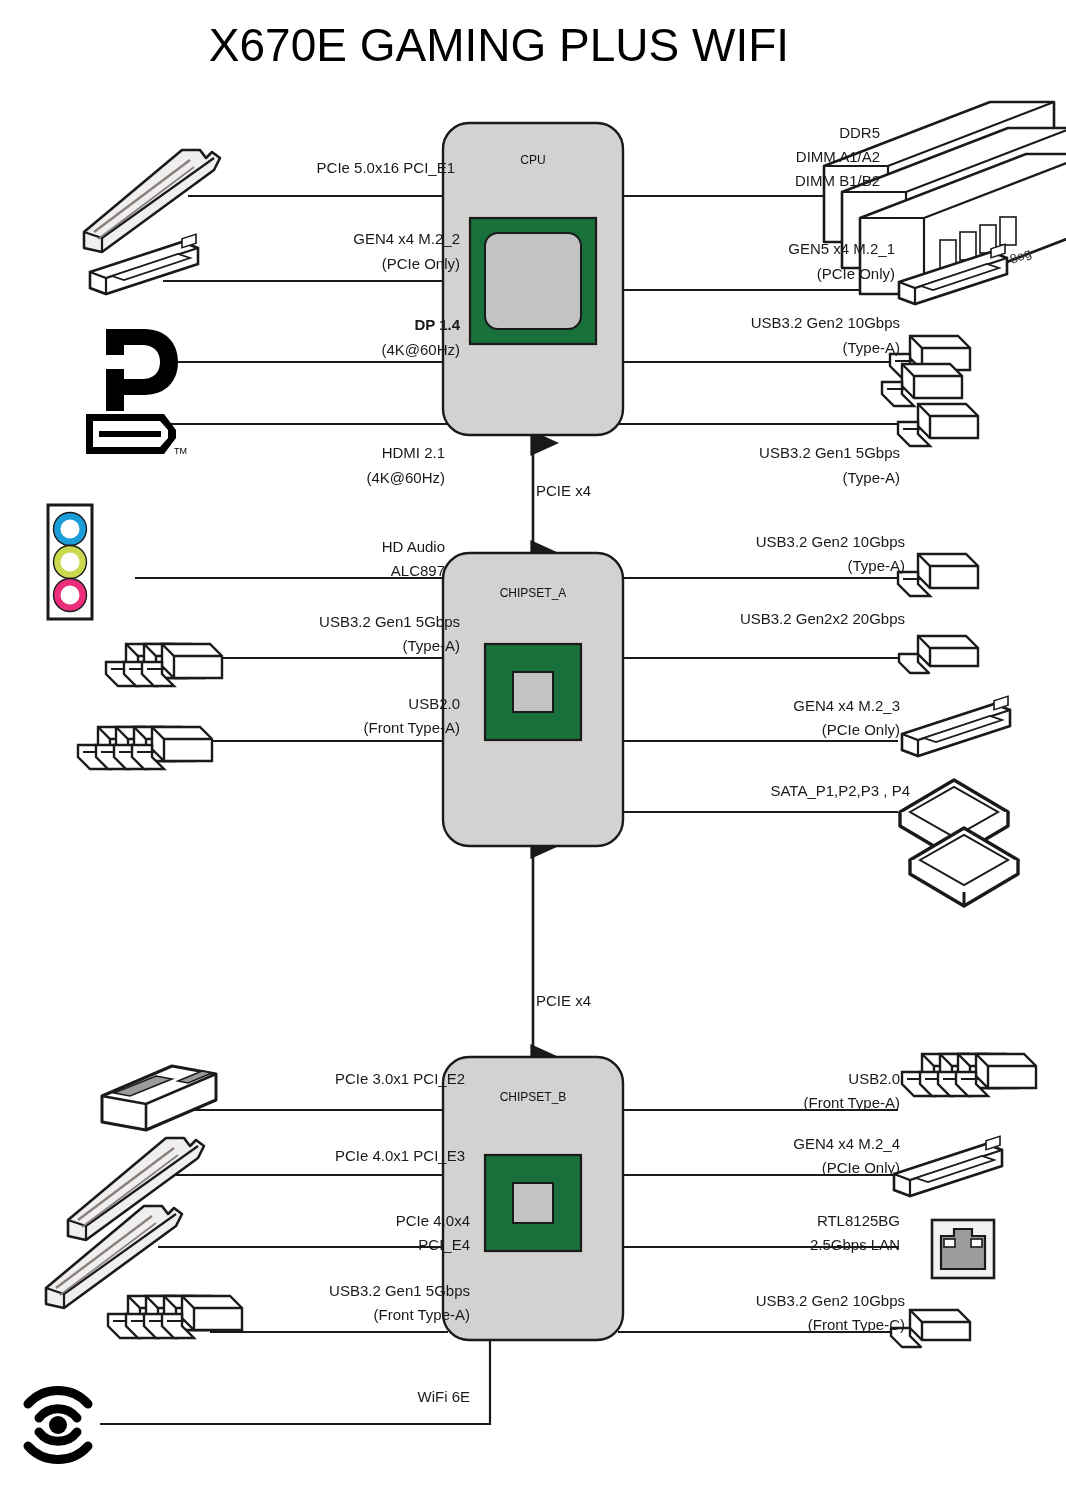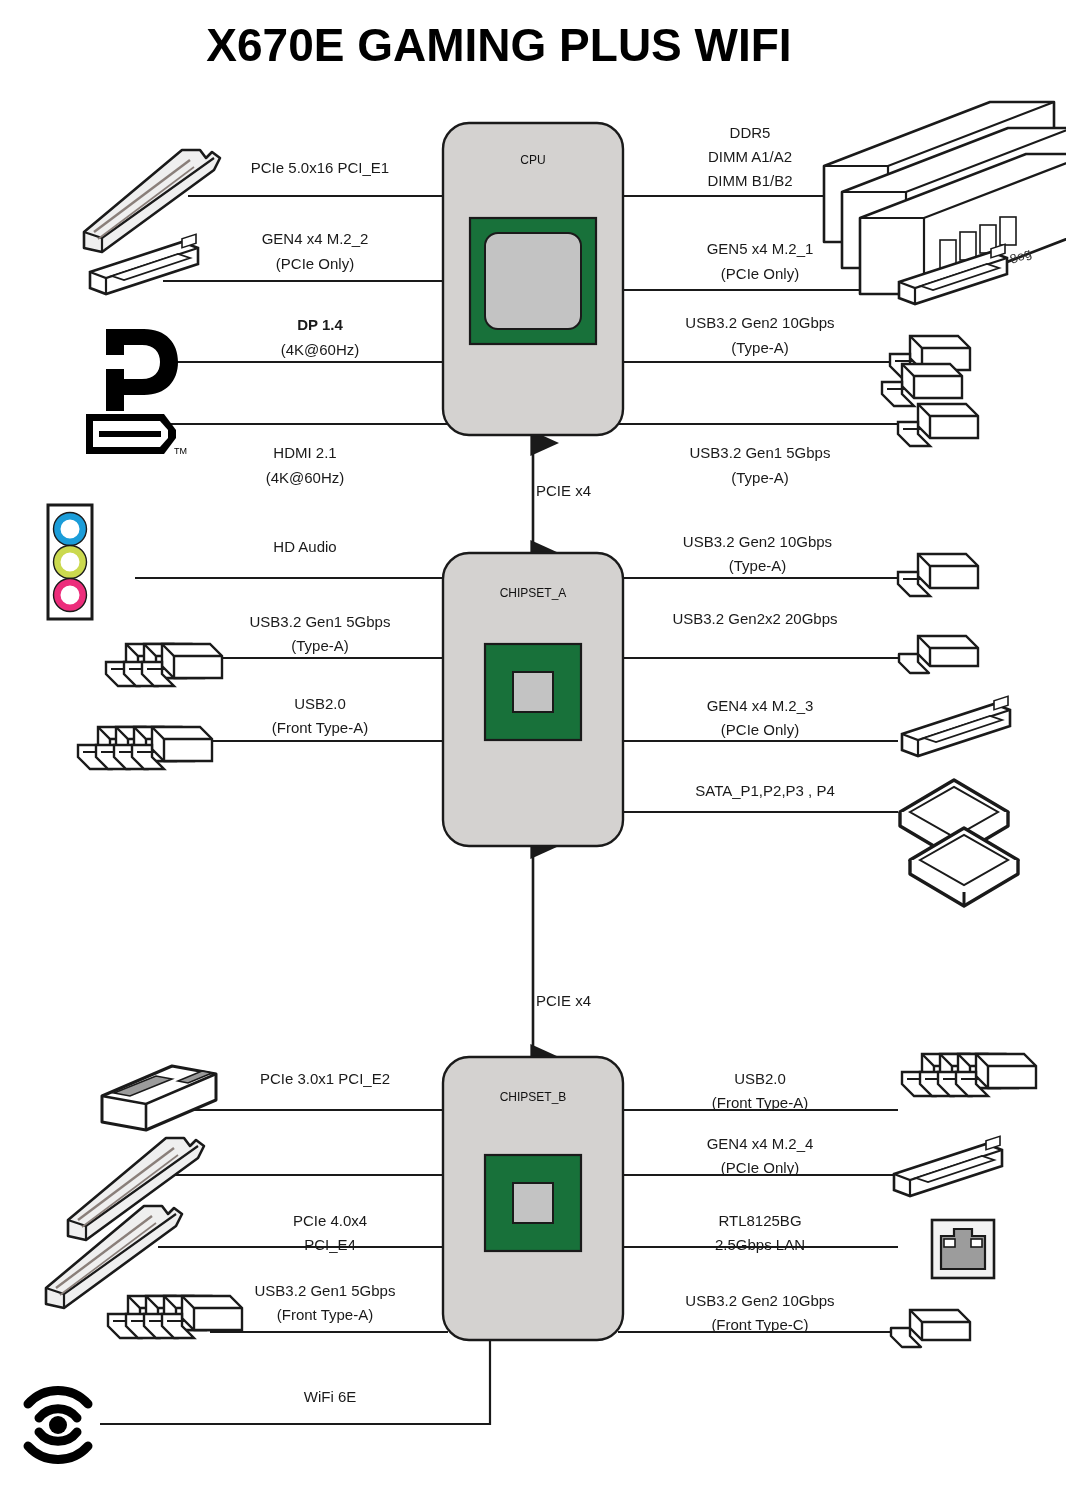--- a/index.html
+++ b/index.html
@@ -1,21 +1,21 @@
 <!DOCTYPE html>
 <html><head>
 <meta charset="utf-8">
 <style>
   html,body{margin:0;padding:0;background:#ffffff;}
   body{width:1066px;height:1500px;font-family:"Liberation Sans",sans-serif;color:#000;}
   #root{position:relative;width:1066px;height:1500px;overflow:hidden;}
   svg.layer{position:absolute;left:0;top:0;width:1066px;height:1500px;}
-  .lbl{position:absolute;text-align:center;font-size:15px;line-height:25px;color:#1a1a1a;white-space:nowrap;}
+  .lbl{position:absolute;text-align:right;font-size:15px;line-height:25px;color:#1a1a1a;white-space:nowrap;}
   #title{position:absolute;left:0;top:18px;width:998px;text-align:center;
-         font-size:46px;font-weight:bold;letter-spacing:0px;color:#000;}
+         font-size:46px;font-weight:normal;letter-spacing:0px;color:#000;}
   .blocktxt{position:absolute;text-align:center;font-size:12px;color:#111;white-space:nowrap;}
 </style>
 </head>
 <body>
 
 <div id="root">
 
   <div id="title">X670E GAMING PLUS WIFI</div>
 
   <svg class="layer" viewBox="0 0 1066 1500">
@@ -326,38 +326,40 @@
   <div class="lbl" style="left:625px;top:236px;width:270px;">GEN5 x4 M.2_1</div>
   <div class="lbl" style="left:625px;top:261px;width:270px;">(PCIe Only)</div>
 
   <div class="lbl" style="left:620px;top:310px;width:280px;">USB3.2 Gen2 10Gbps</div>
   <div class="lbl" style="left:620px;top:335px;width:280px;">(Type-A)</div>
 
   <div class="lbl" style="left:620px;top:440px;width:280px;">USB3.2 Gen1 5Gbps</div>
   <div class="lbl" style="left:620px;top:465px;width:280px;">(Type-A)</div>
 
   <div class="lbl" style="left:165px;top:534px;width:280px;">HD Audio</div>
+  <div class="lbl" style="left:165px;top:558px;width:280px;">ALC897</div>
 
   <div class="lbl" style="left:180px;top:609px;width:280px;">USB3.2 Gen1 5Gbps</div>
   <div class="lbl" style="left:180px;top:633px;width:280px;">(Type-A)</div>
 
   <div class="lbl" style="left:180px;top:691px;width:280px;">USB2.0</div>
   <div class="lbl" style="left:180px;top:715px;width:280px;">(Front Type-A)</div>
 
   <div class="lbl" style="left:610px;top:529px;width:295px;">USB3.2 Gen2 10Gbps</div>
   <div class="lbl" style="left:610px;top:553px;width:295px;">(Type-A)</div>
 
   <div class="lbl" style="left:605px;top:606px;width:300px;">USB3.2 Gen2x2 20Gbps</div>
 
   <div class="lbl" style="left:620px;top:693px;width:280px;">GEN4 x4 M.2_3</div>
   <div class="lbl" style="left:620px;top:717px;width:280px;">(PCIe Only)</div>
 
   <div class="lbl" style="left:620px;top:778px;width:290px;">SATA_P1,P2,P3 , P4</div>
 
   <div class="lbl" style="left:185px;top:1066px;width:280px;">PCIe 3.0x1 PCI_E2</div>
+  <div class="lbl" style="left:185px;top:1143px;width:280px;">PCIe 4.0x1 PCI_E3</div>
 
   <div class="lbl" style="left:190px;top:1208px;width:280px;">PCIe 4.0x4</div>
   <div class="lbl" style="left:190px;top:1232px;width:280px;">PCI_E4</div>
 
   <div class="lbl" style="left:180px;top:1278px;width:290px;">USB3.2 Gen1 5Gbps</div>
   <div class="lbl" style="left:180px;top:1302px;width:290px;">(Front Type-A)</div>
 
   <div class="lbl" style="left:190px;top:1384px;width:280px;">WiFi 6E</div>
 
   <div class="lbl" style="left:620px;top:1066px;width:280px;">USB2.0</div>

